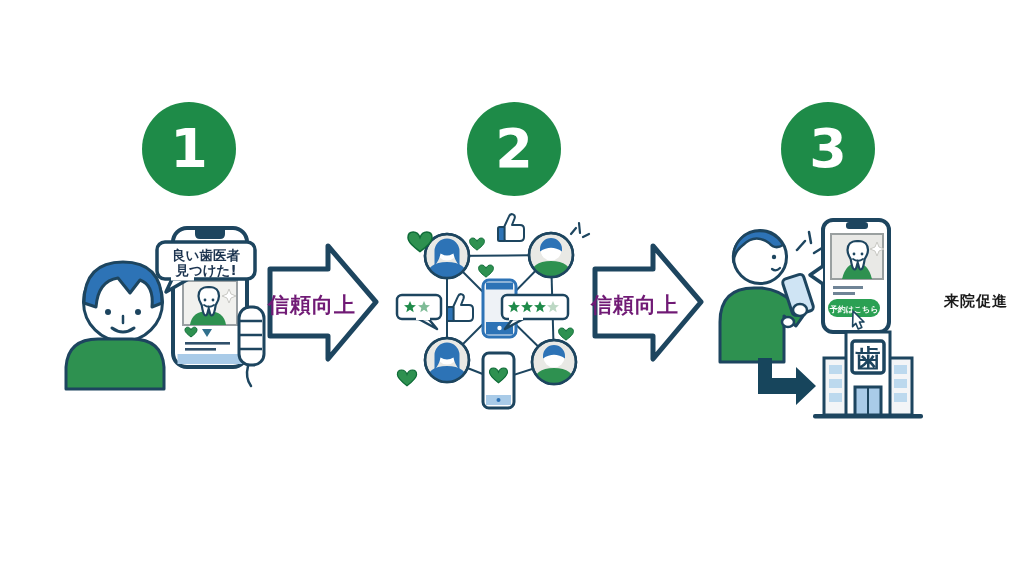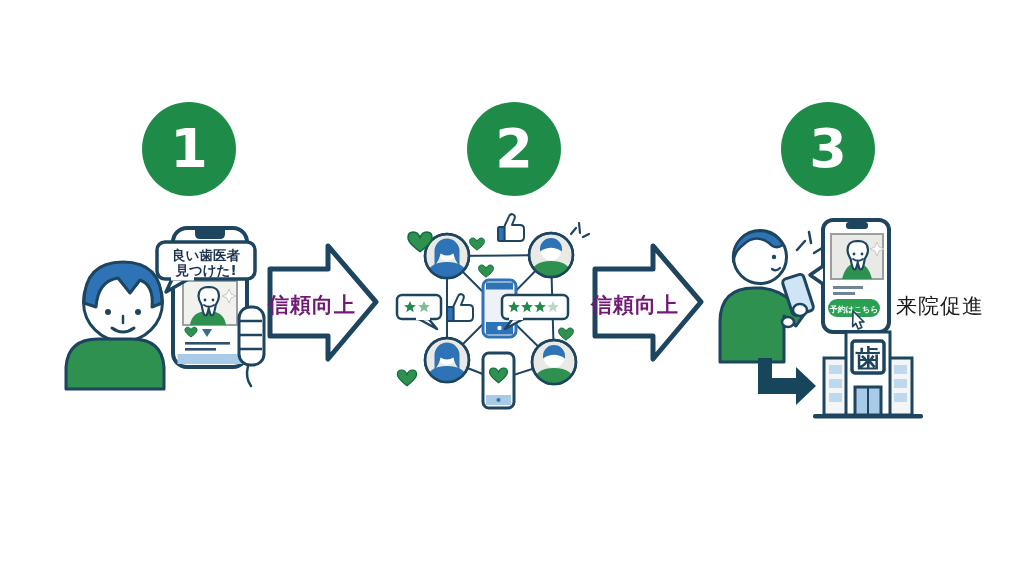--- a/index.html
+++ b/index.html
@@ -11,22 +11,22 @@
   .num-circle{
     position:absolute;width:94px;height:94px;border-radius:50%;
     background:#1e8b48;color:#ffffff;display:flex;align-items:center;justify-content:center;
     font-size:54px;font-weight:bold;line-height:1;
   }
   .arrow-label{
     position:absolute;font-size:21px;font-weight:bold;color:#701a75;
     text-align:center;letter-spacing:1px;white-space:nowrap;
   }
   .outcome-label{
-    position:absolute;font-size:21px;font-weight:normal;color:#1a1a1a;
-    letter-spacing:1px;white-space:nowrap;
+    position:absolute;font-size:15px;font-weight:bold;color:#1a1a1a;
+    letter-spacing:1px;white-space:nowrap;margin-left:48px;
   }
   svg text{font-family:"DejaVu Sans","Liberation Sans",sans-serif;}
 </style>
 </head>
 <body>
 
 <div class="canvas">
 
   <div class="num-circle" style="left:142px;top:102px;">1</div>
   <div class="num-circle" style="left:467px;top:102px;">2</div>

